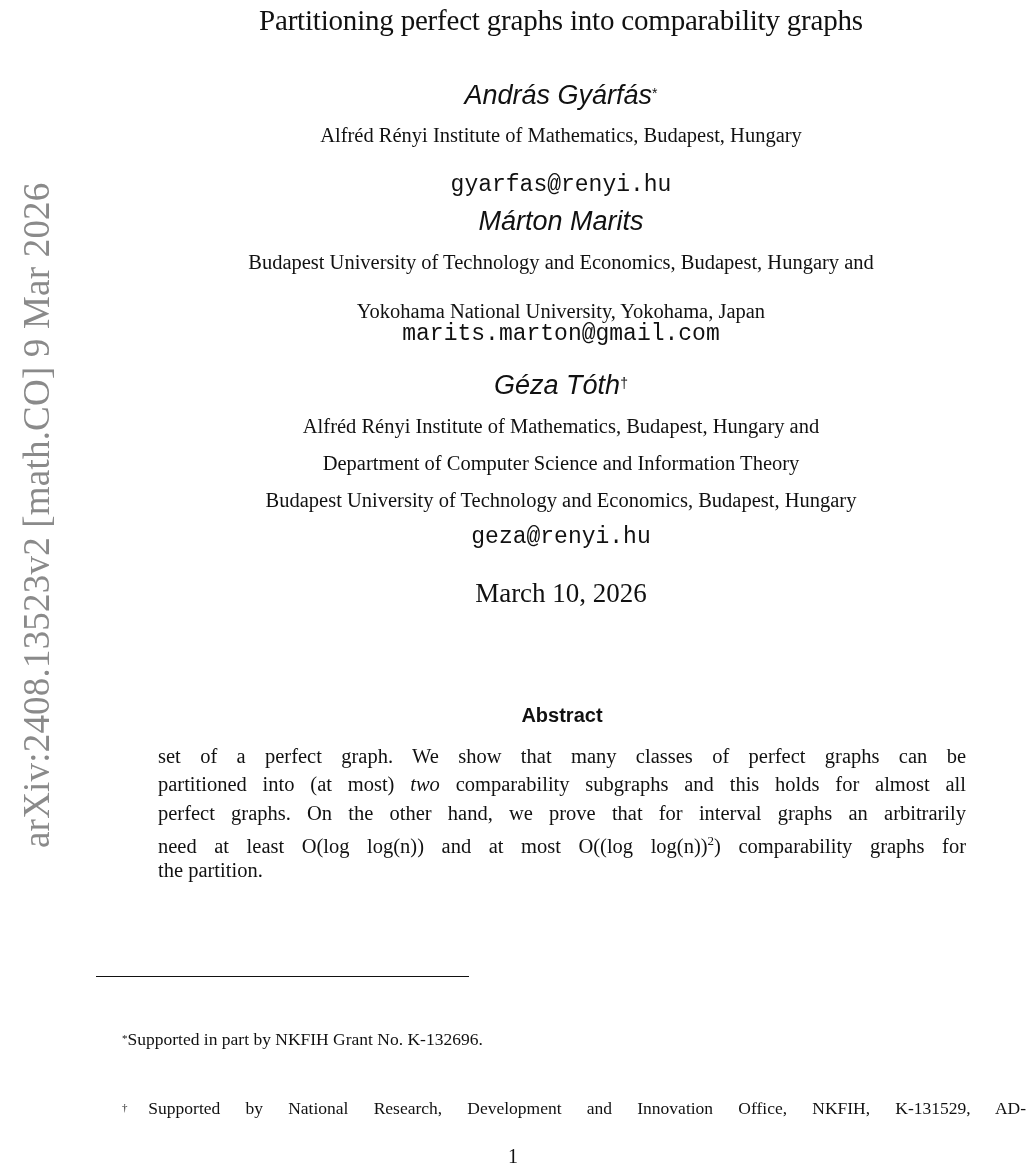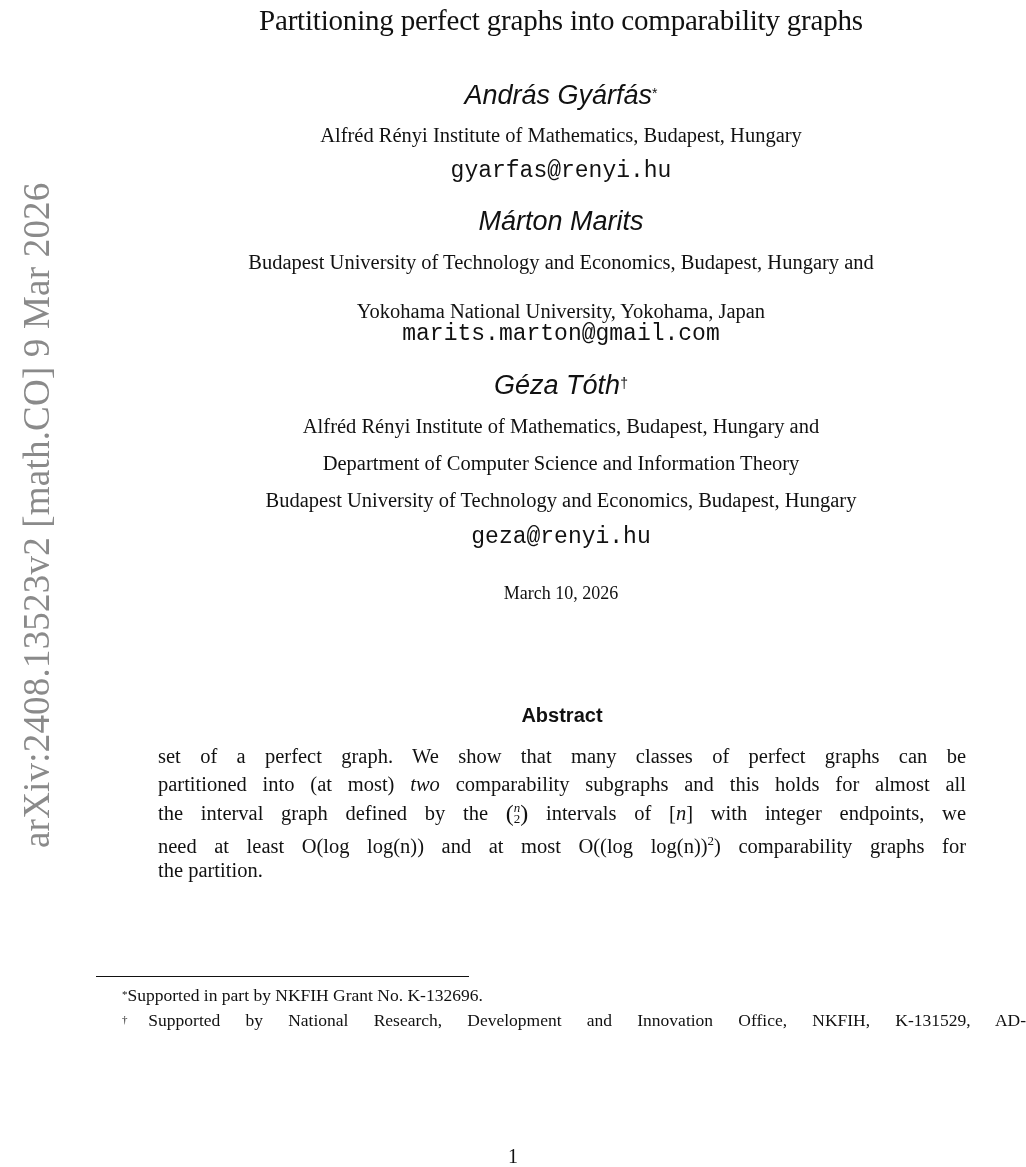--- a/index.html
+++ b/index.html
@@ -29,21 +29,21 @@
 
     #title {
       top: 0px; font-family: "Liberation Serif", serif;
       font-size: 29px; line-height: 40px; letter-spacing: -0.2px;
       left: 96px; width: 930px;
     }
 
     .author { font-family: Liberation Sans, sans-serif; font-style: italic; font-size: 27px; line-height: 30px; }
     .affil  { font-family: "Liberation Serif", serif; font-size: 20.5px; line-height: 24px; }
     .email  { font-family: "Liberation Mono", monospace; font-size: 23px; line-height: 26px; }
-    .date   { font-family: "Liberation Serif", serif; font-size: 18px; line-height: 30px; }
+    .date   { font-family: "Liberation Serif", serif; font-size: 27px; line-height: 30px; }
     sup.mark { font-size: 14px; vertical-align: top; position: relative; top: -2px; font-style: normal; }
 
     #abstract-heading {
       position: absolute; left: 158px; width: 808px; top: 703px; text-align: center;
       font-family: Liberation Sans, sans-serif; font-weight: bold; font-size: 20px; line-height: 24px;
     }
     #abstract-body {
       position: absolute; left: 158px; width: 808px; top: 742px;
       font-family: "Liberation Serif", serif; font-size: 20.5px;
     }
@@ -61,61 +61,61 @@
 
     #footnote-rule {
       position: absolute; left: 96px; top: 976px; width: 373px; height: 0;
       border-top: 1.3px solid #111;
     }
     #footnotes {
       position: absolute; left: 96px; width: 930px; top: 983px;
       font-family: "Liberation Serif", serif; font-size: 17.5px;
     }
     .fline { height: 25px; line-height: 25px; white-space: nowrap; }
-    .fline.indent { padding-left: 26px; }
+    .fline.indent { padding-left: 26px; margin-top: 44px; }
     .fline.justify { text-align: justify; text-align-last: justify; }
     .fmark { font-size: 11px; vertical-align: top; position: relative; top: -1px; }
 
     #page-number {
       position: absolute; left: 0; width: 1026px; top: 1145px; text-align: center;
       font-family: "Liberation Serif", serif; font-size: 20px; line-height: 22px;
     }
   </style>
 </head>
 <body>
 
 <div id="arxiv-stamp">
   <span>arXiv:2408.13523v2  [math.CO]  9 Mar 2026</span>
 </div>
 
 <div id="title" class="center">Partitioning perfect graphs into comparability graphs</div>
 
 <div class="center author" style="top:80px;"><span>András Gyárfás</span><sup class="mark">*</sup></div>
 <div class="center affil" style="top:123px;">Alfréd Rényi Institute of Mathematics, Budapest, Hungary</div>
-<div class="center email" style="top:158px;">gyarfas@renyi.hu</div>
+<div class="center email" style="top:172px;">gyarfas@renyi.hu</div>
 
 <div class="center author" style="top:206px;"><span>Márton Marits</span></div>
 <div class="center affil" style="top:250px;">Budapest University of Technology and Economics, Budapest, Hungary and</div>
 <div class="center affil" style="top:287px;margin-top:12px;">Yokohama National University, Yokohama, Japan</div>
 <div class="center email" style="top:321px;">marits.marton@gmail.com</div>
 
 <div class="center author" style="top:370px;"><span>Géza Tóth</span><sup class="mark">†</sup></div>
 <div class="center affil" style="top:414px;">Alfréd Rényi Institute of Mathematics, Budapest, Hungary and</div>
 <div class="center affil" style="top:451px;">Department of Computer Science and Information Theory</div>
 <div class="center affil" style="top:488px;">Budapest University of Technology and Economics, Budapest, Hungary</div>
 <div class="center email" style="top:524px;">geza@renyi.hu</div>
 
 <div class="center date" style="top:578px;">March 10, 2026</div>
 
 <div id="abstract-heading">Abstract</div>
 
 <div id="abstract-body">
   <div class="aline">set of a perfect graph.  We show that many classes of perfect graphs can be</div>
   <div class="aline"><span>partitioned into (at most) </span><em>two</em><span> comparability subgraphs and this holds for almost all</span></div>
-  <div class="aline"><span>the interval graph defined by the </span><span class="binom"><span class="paren">(</span><span class="stack"><span class="math">n</span><span>2</span></span><span class="paren">)</span></span><span> intervals of </span><span>[<span class="math">n</span>]</span><span> with integer endpoints, we</span></div>
+  <div class="aline">perfect graphs. On the other hand, we prove that for interval graphs an arbitrarily</div>
   <div class="aline"><span>need at least </span><span class="math-expr">O(log log(n))</span><span> and at most </span><span><span>O((log log(n))</span><sup style="font-size:13px;">2</sup><span>)</span></span><span> comparability graphs for</span></div>
   <div class="aline last">the partition.</div>
 </div>
 
 <div id="footnote-rule"></div>
 
 <div id="footnotes">
   <div class="fline indent"><sup class="fmark">*</sup><span>Supported in part by NKFIH Grant No. K-132696.</span></div>
   <div class="fline indent justify"><sup class="fmark">†</sup><span>Supported by National Research, Development and Innovation Office, NKFIH, K-131529, AD-</span></div>
 </div>

